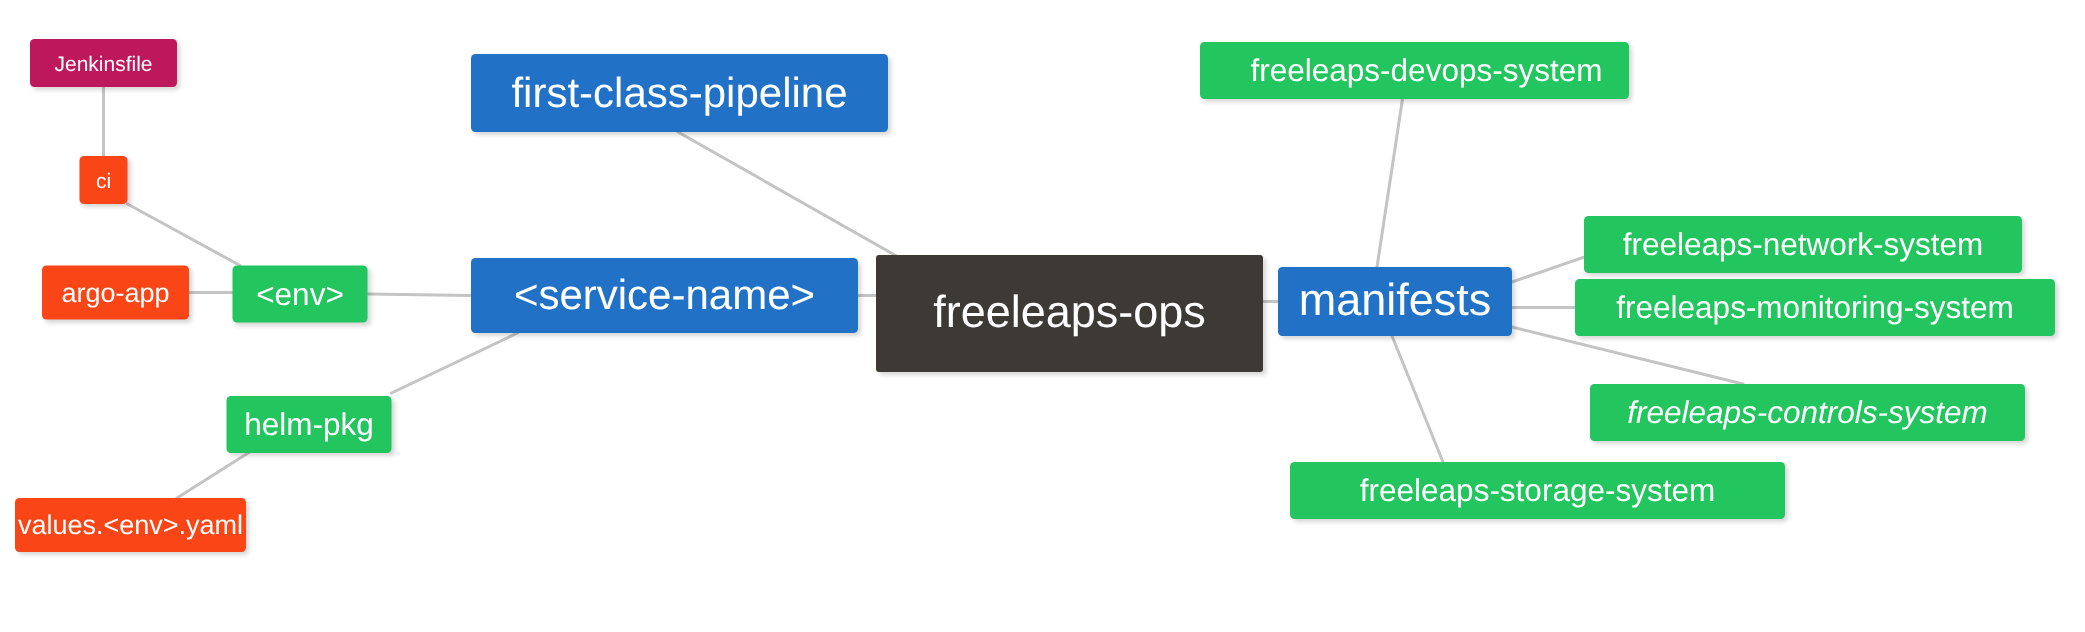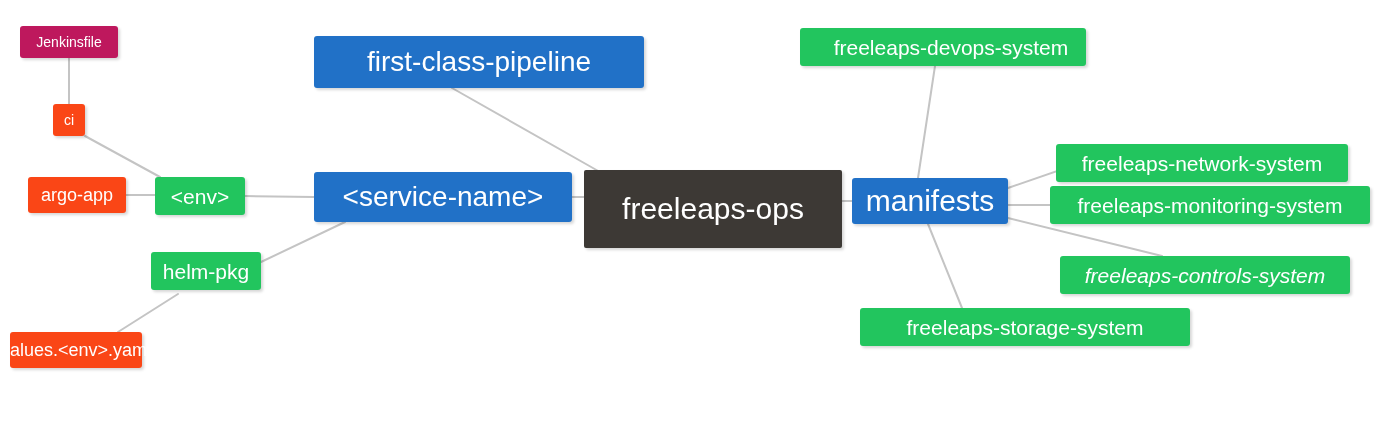--- a/index.html
+++ b/index.html
@@ -78,45 +78,45 @@
       <line x1="935" y1="66" x2="918" y2="178" stroke="#c4c4c4" stroke-width="2" stroke-linecap="round"></line>
       <line x1="1008" y1="188" x2="1118" y2="150" stroke="#c4c4c4" stroke-width="2" stroke-linecap="round"></line>
       <line x1="1008" y1="205" x2="1050" y2="205" stroke="#c4c4c4" stroke-width="2" stroke-linecap="round"></line>
       <line x1="1008" y1="218" x2="1162" y2="256" stroke="#c4c4c4" stroke-width="2" stroke-linecap="round"></line>
       <line x1="928" y1="224" x2="962" y2="308" stroke="#c4c4c4" stroke-width="2" stroke-linecap="round"></line>
     </svg>
   <div id="node-layer">
       <div class="node root sz-root" style="left: 584px; top: 170px; width: 258px; height: 78px;">
         <span>freeleaps-ops</span>
       </div>
-      <div class="node blue sz-major" style="left: 314px; top: 36px; width: 330px; height: 52px;">
+      <div class="node blue sz-major" style="left: 314px; top: 36px; width: 278px; height: 52px;">
         <span>first-class-pipeline</span>
       </div>
       <div class="node blue sz-major" style="left: 314px; top: 172px; width: 258px; height: 50px;">
         <span>&lt;service-name&gt;</span>
       </div>
       <div class="node blue sz-mid" style="left: 852px; top: 178px; width: 156px; height: 46px;">
         <span>manifests</span>
       </div>
       <div class="node green sz-sub" style="left: 155px; top: 177px; width: 90px; height: 38px;">
         <span>&lt;env&gt;</span>
       </div>
-      <div class="node green sz-sub" style="left: 151px; top: 252px; width: 110px; height: 38px;">
+      <div class="node green sz-sub" style="left: 151px; top: 264px; width: 110px; height: 38px;">
         <span>helm-pkg</span>
       </div>
       <div class="node orange sz-tiny" style="left: 20px; top: 26px; width: 98px; height: 32px;">
         <span>Jenkinsfile</span>
       </div>
       <div class="node red sz-tiny" style="left: 53px; top: 104px; width: 32px; height: 32px;">
         <span>ci</span>
       </div>
       <div class="node red sz-small" style="left: 28px; top: 177px; width: 98px; height: 36px;">
         <span>argo-app</span>
       </div>
-      <div class="node red sz-small" style="left: 10px; top: 332px; width: 132px; height: 36px;">
+      <div class="node red sz-small" style="left: 10px; top: 332px; width: 154px; height: 36px;">
         <span>values.&lt;env&gt;.yaml</span>
       </div>
       <div class="node green sz-sub" style="left: 800px; top: 28px; width: 286px; height: 38px; padding-left: 16px;">
         <span>freeleaps-devops-system</span>
       </div>
       <div class="node green sz-sub" style="left: 1056px; top: 112px; width: 292px; height: 38px; margin-top: 32px;">
         <span>freeleaps-network-system</span>
       </div>
       <div class="node green sz-sub" style="left: 1050px; top: 186px; width: 320px; height: 38px;">
         <span>freeleaps-monitoring-system</span>

